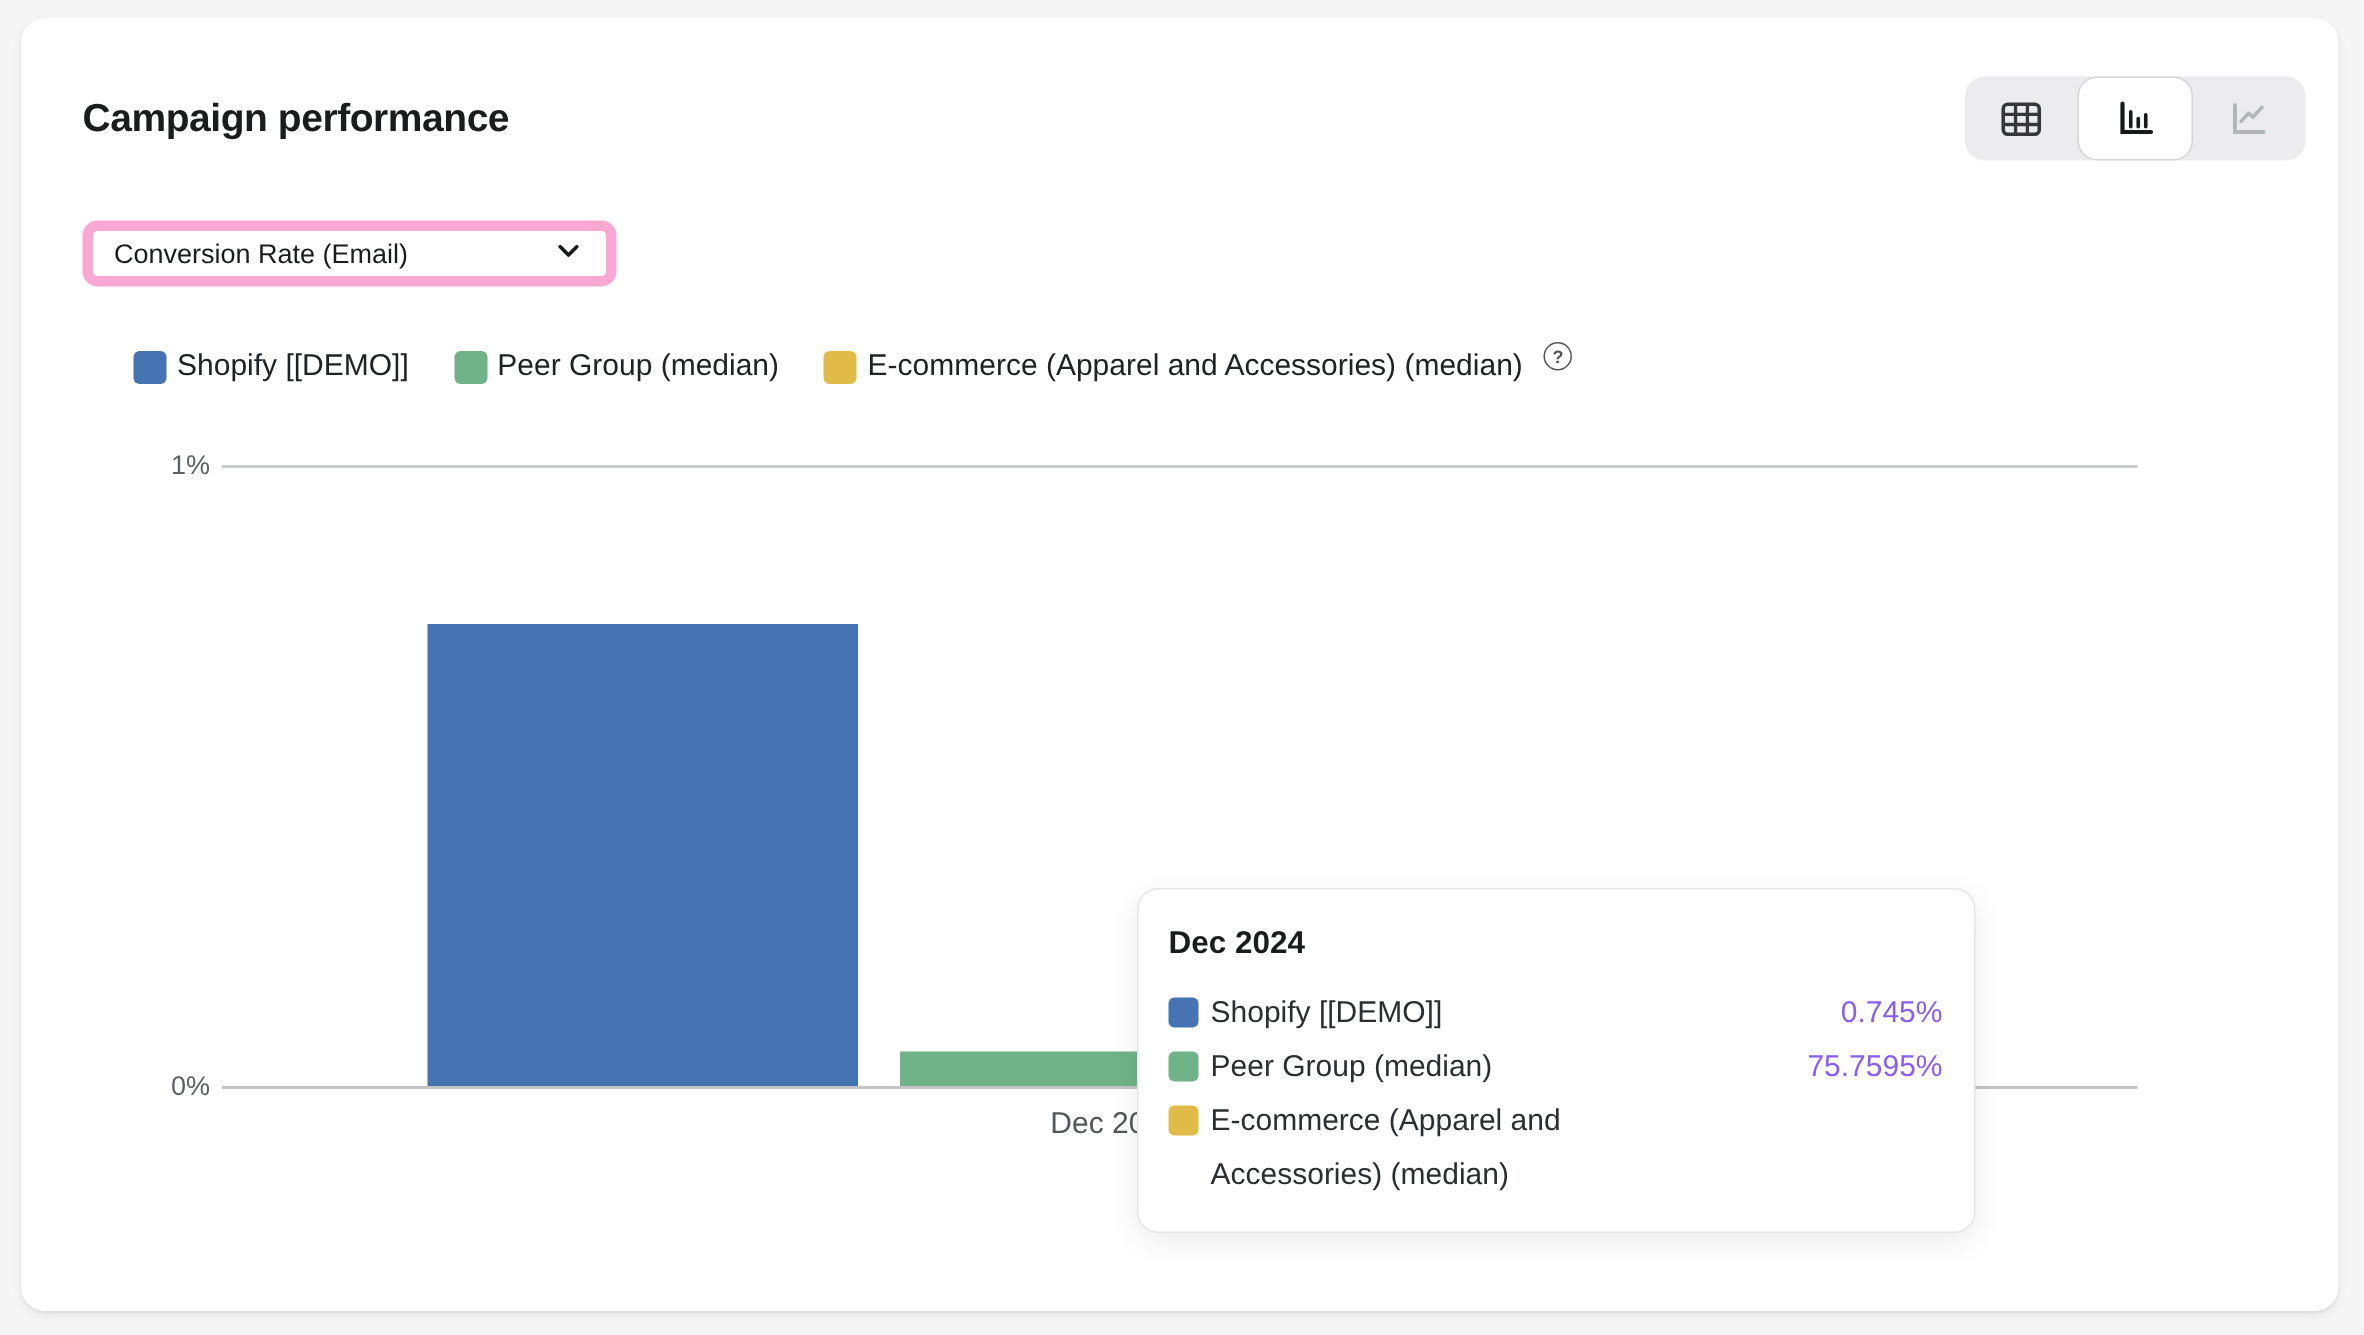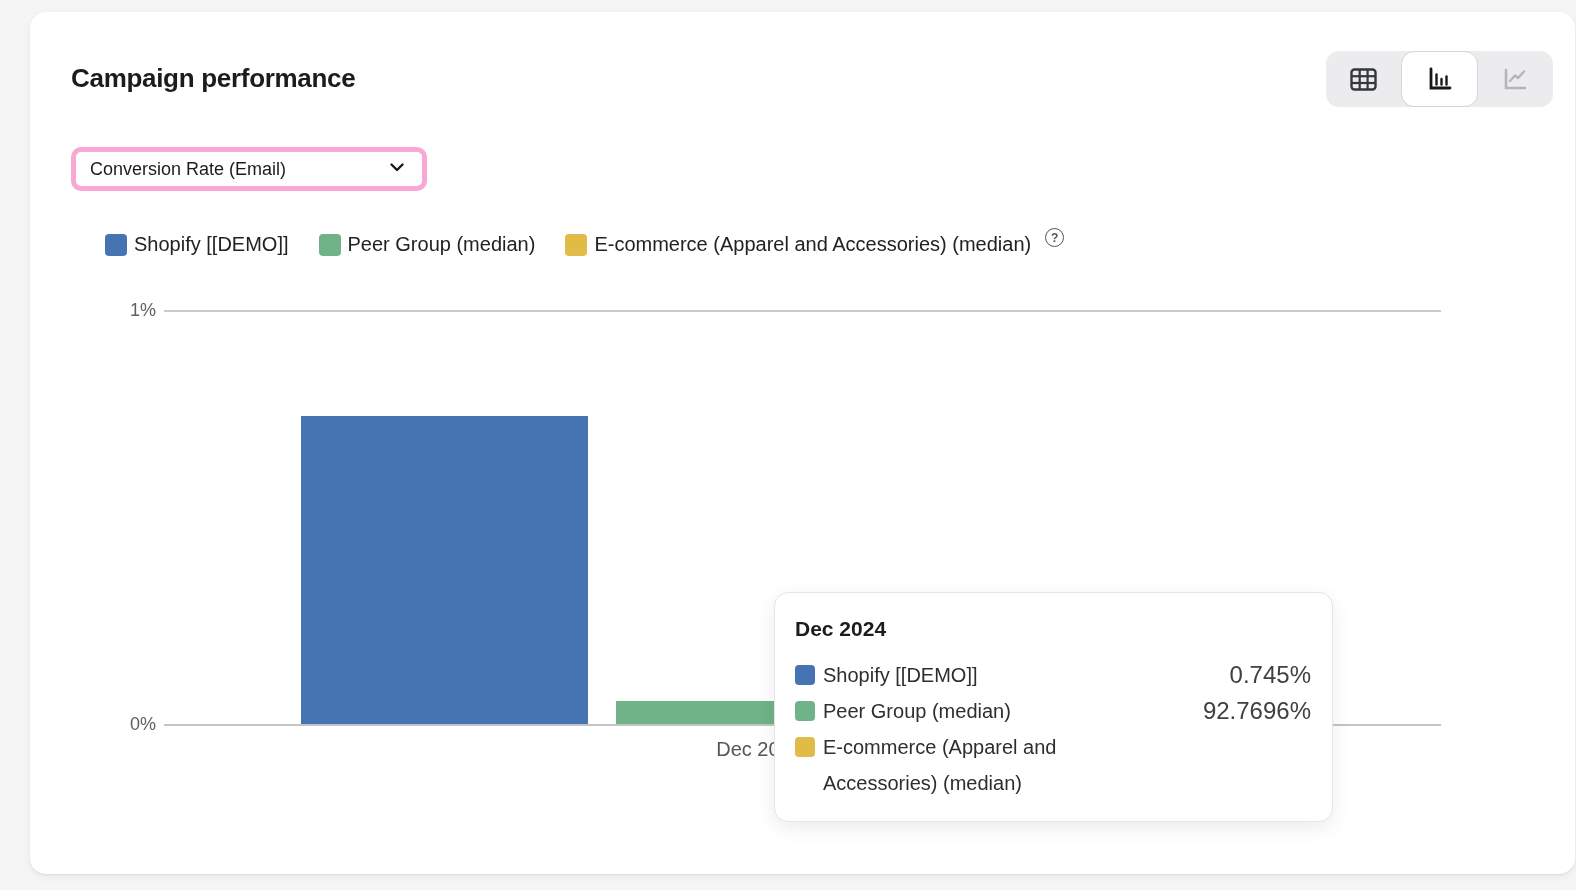--- a/index.html
+++ b/index.html
@@ -11,21 +11,20 @@
     position: relative;
     overflow: hidden;
   }
   .card {
     position: absolute;
     left: 14px; top: 12px;
     width: 1545px; height: 862px;
     background: #ffffff;
     border-radius: 16px;
     box-shadow: 0 1px 2px rgba(0,0,0,0.07), 0 3px 8px rgba(0,0,0,0.05);
-    margin-left: 16px;
   }
   
   .page-title {
     position: absolute; left: 41px; top: 51px;
     font-size: 26px; font-weight: 700; letter-spacing: -0.3px;
     color: #1a1c1d;
   }
   .segmented {
     position: absolute; right: 22px; top: 39px;
     width: 227px; height: 56px;
@@ -45,21 +44,21 @@
   }
   .seg svg { display: block; }
   
   .filters {
     position: absolute; left: 41px; top: 135px;
     display: flex; gap: 20px;
   }
   .select {
     width: 356px; height: 44px;
     background: #fff;
-    border: 5px solid #f9a8d4;
+    border: 7px solid #f9a8d4;
     border-radius: 10px;
     display: flex; align-items: center; justify-content: space-between;
     padding: 0 14px 0 14px;
     font-size: 18px; color: #1a1c1d;
     font-family: inherit;
     cursor: pointer;
   }
   
   .legend {
     position: absolute; left: 75px; top: 221px;
@@ -109,21 +108,21 @@
     padding: 24px 21px 20px 20px;
     z-index: 10;
   }
   .tt-title { font-size: 21px; font-weight: 700; color: #1a1c1d; margin-bottom: 16px; }
   .tt-row { display: flex; align-items: flex-start; line-height: 36px; }
   .tt-swatch {
     width: 20px; height: 20px; border-radius: 4px;
     flex: 0 0 auto; margin: 8px 8px 0 0;
   }
   .tt-label { width: 300px; font-size: 20px; color: #2c2f31; }
-  .tt-value { flex: 1 1 auto; text-align: right; font-size: 24px; color: #404040; white-space: nowrap; }
+  .tt-value { flex: 1 1 auto; text-align: right; font-size: 20px; color: #8b5cf6; white-space: nowrap; }
 </style>
 </head>
 <body>
 
 <section class="card">
 
   <h1 class="page-title">Campaign performance</h1>
 
   <div class="segmented">
     <button class="seg">
@@ -199,21 +198,21 @@
     <div class="tooltip">
       <div class="tt-title">Dec 2024</div>
       <div class="tt-row">
         <span class="tt-swatch" style="background: rgb(70, 115, 177);"></span>
         <span class="tt-label">Shopify [[DEMO]]</span>
         <span class="tt-value">0.745%</span>
       </div>
       <div class="tt-row">
         <span class="tt-swatch" style="background: rgb(112, 179, 136);"></span>
         <span class="tt-label">Peer Group (median)</span>
-        <span class="tt-value">92.7696%</span>
+        <span class="tt-value">75.7595%</span>
       </div>
       <div class="tt-row">
         <span class="tt-swatch" style="background: rgb(225, 187, 72);"></span>
         <span class="tt-label">E-commerce (Apparel and Accessories) (median)</span>
       </div>
     </div>
   </div>
 
 </section>
 

